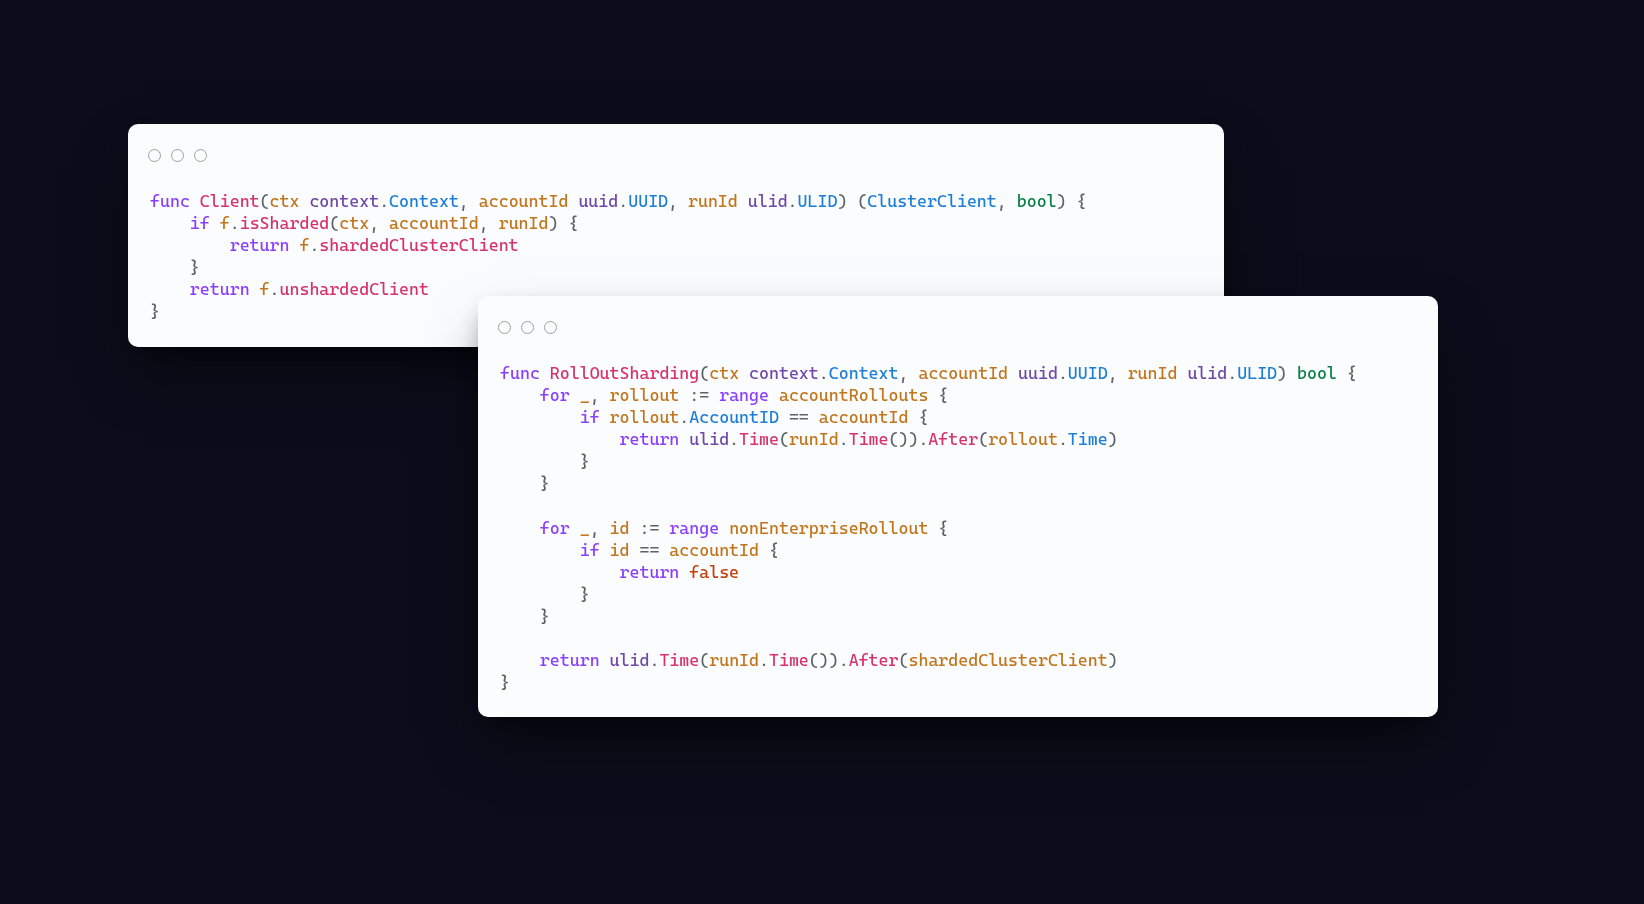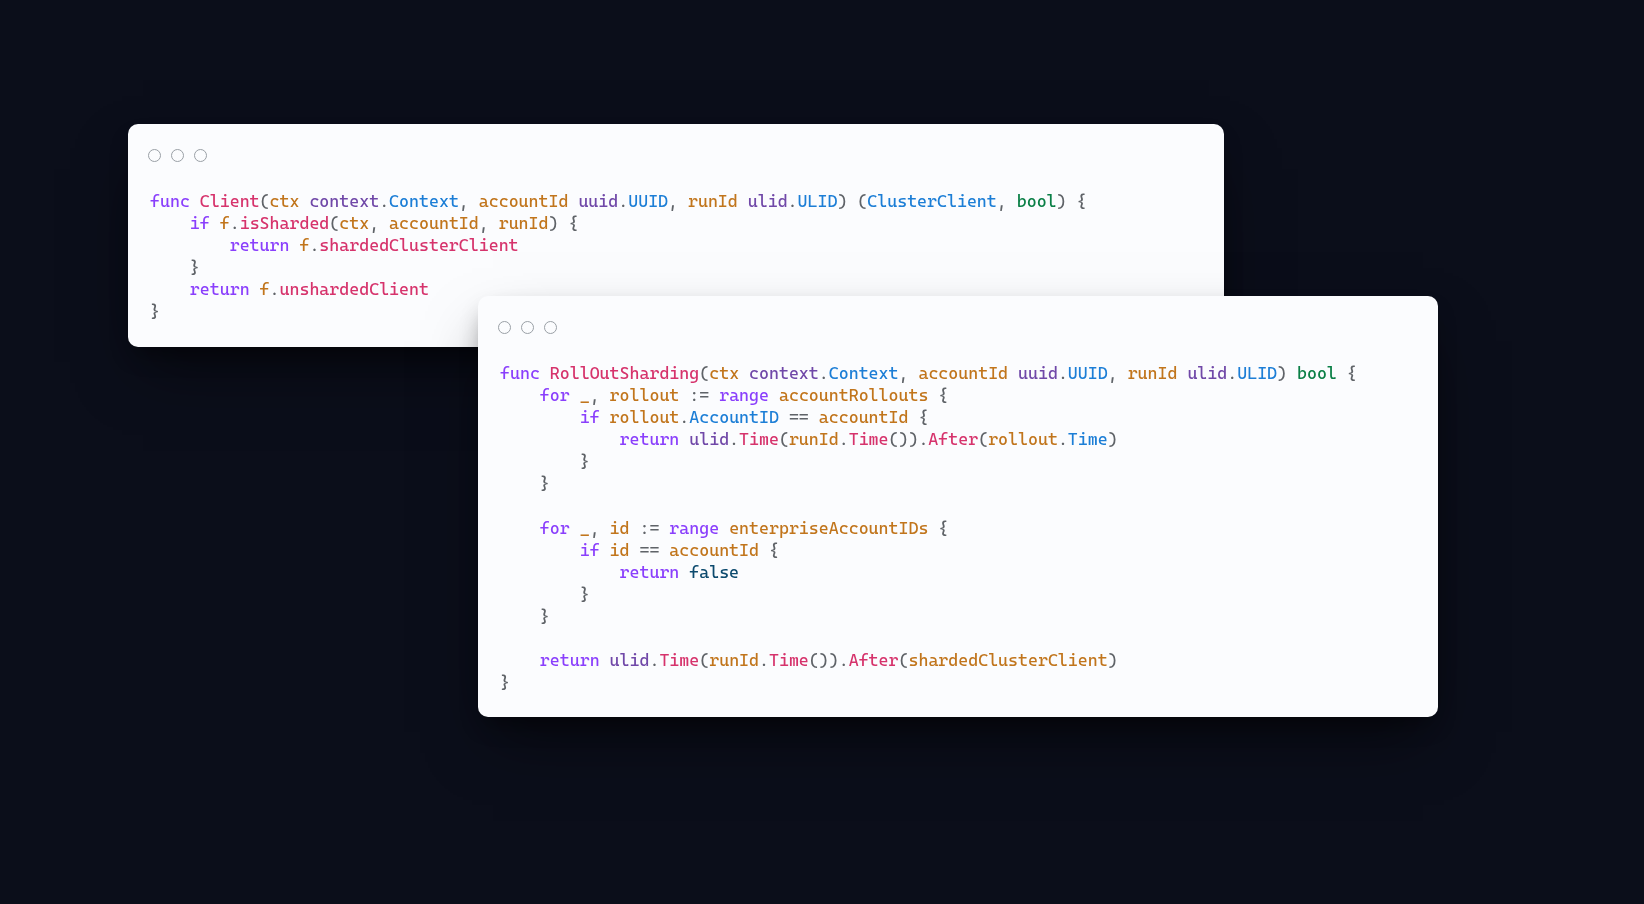--- a/index.html
+++ b/index.html
@@ -44,21 +44,21 @@
     white-space: pre;
     color: #5f6368;
     font-family: inherit;
   }
 
   .kw    { color: #8a3ffc; }        
   .fn    { color: #d6336c; }        
   .typ   { color: #1c7ed6; }        
   .pkg   { color: #7048a8; }        
   .nm    { color: #c1751c; }        
-  .lit   { color: #0c4a6e; }        
+  .lit   { color: #c2410c; }        
   .p     { color: #5f6368; }        
   .op    { color: #5f6368; }        
   .ret   { color: #0a7f46; }        
 
   #card1 { left: 128px;  top: 124px; width: 1096px; }
   #card2 { left: 478px;  top: 296px; width: 960px; }
 </style>
 </head>
 <body>
 
@@ -82,21 +82,21 @@
     <span class="dot"></span>
     <span class="dot"></span>
   </div>
 <pre class="code"><span class="kw">func</span> <span class="fn">RollOutSharding</span><span class="p">(</span><span class="nm">ctx</span> <span class="pkg">context</span><span class="p">.</span><span class="typ">Context</span><span class="p">, </span><span class="nm">accountId</span> <span class="pkg">uuid</span><span class="p">.</span><span class="typ">UUID</span><span class="p">, </span><span class="nm">runId</span> <span class="pkg">ulid</span><span class="p">.</span><span class="typ">ULID</span><span class="p">) </span><span class="ret">bool</span><span class="p"> {</span>
     <span class="kw">for</span> <span class="nm">_</span><span class="p">, </span><span class="nm">rollout</span><span class="op"> := </span><span class="kw">range</span> <span class="nm">accountRollouts</span><span class="p"> {</span>
         <span class="kw">if</span> <span class="nm">rollout</span><span class="p">.</span><span class="typ">AccountID</span><span class="op"> == </span><span class="nm">accountId</span><span class="p"> {</span>
             <span class="kw">return</span> <span class="pkg">ulid</span><span class="p">.</span><span class="fn">Time</span><span class="p">(</span><span class="nm">runId</span><span class="p">.</span><span class="fn">Time</span><span class="p">()</span><span class="p">).</span><span class="fn">After</span><span class="p">(</span><span class="nm">rollout</span><span class="p">.</span><span class="typ">Time</span><span class="p">)</span>
         <span class="p">}</span>
     <span class="p">}</span>
 
-    <span class="kw">for</span> <span class="nm">_</span><span class="p">, </span><span class="nm">id</span><span class="op"> := </span><span class="kw">range</span> <span class="nm">enterpriseAccountIDs</span><span class="p"> {</span>
+    <span class="kw">for</span> <span class="nm">_</span><span class="p">, </span><span class="nm">id</span><span class="op"> := </span><span class="kw">range</span> <span class="nm">nonEnterpriseRollout</span><span class="p"> {</span>
         <span class="kw">if</span> <span class="nm">id</span><span class="op"> == </span><span class="nm">accountId</span><span class="p"> {</span>
             <span class="kw">return</span> <span class="lit">false</span>
         <span class="p">}</span>
     <span class="p">}</span>
 
     <span class="kw">return</span> <span class="pkg">ulid</span><span class="p">.</span><span class="fn">Time</span><span class="p">(</span><span class="nm">runId</span><span class="p">.</span><span class="fn">Time</span><span class="p">()</span><span class="p">).</span><span class="fn">After</span><span class="p">(</span><span class="nm">shardedClusterClient</span><span class="p">)</span>
 <span class="p">}</span></pre>
 </div>
 
 </body></html>

